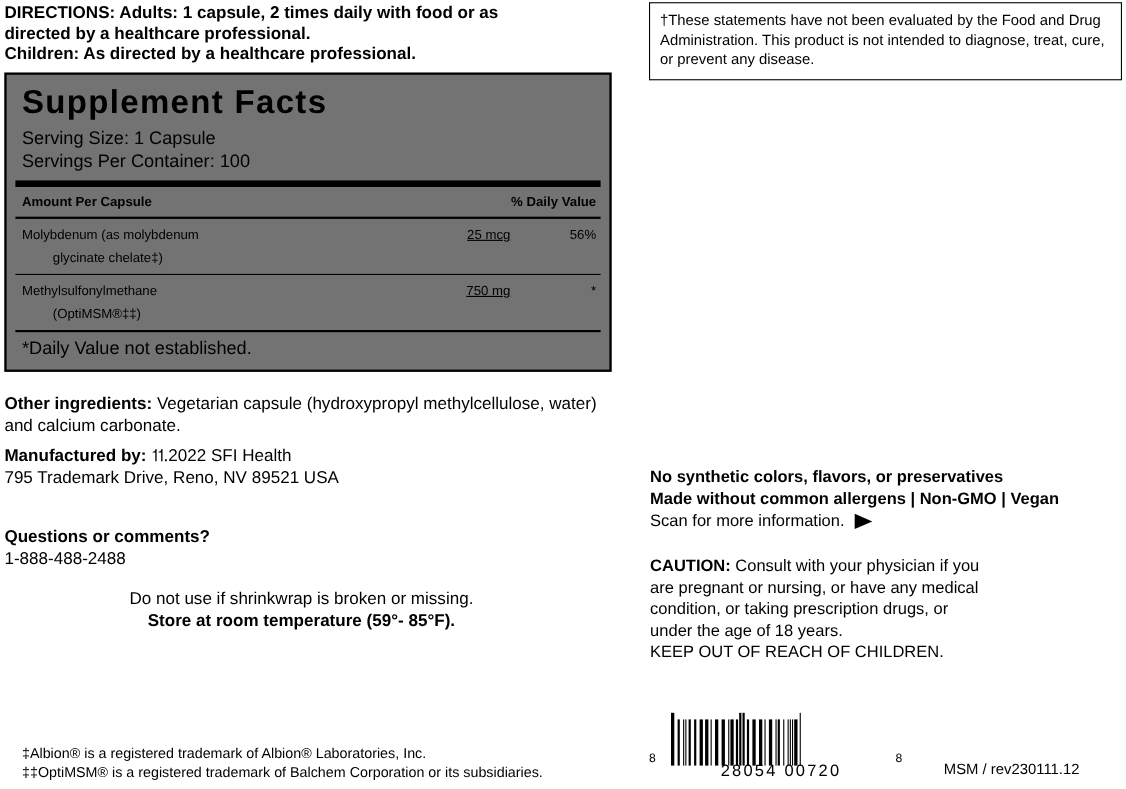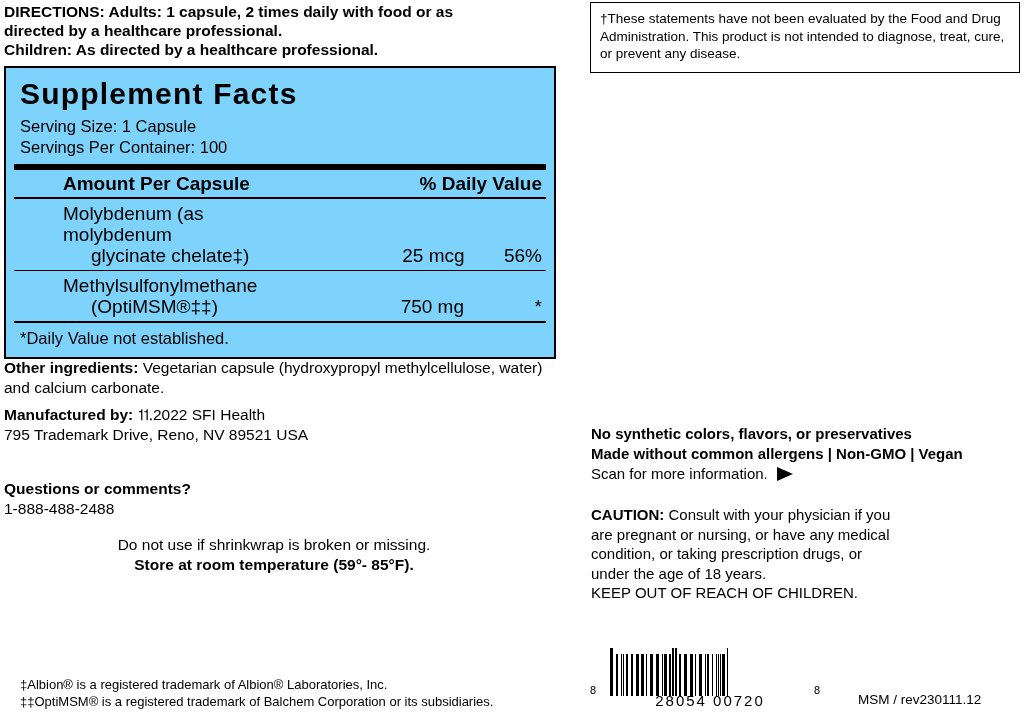--- a/index.html
+++ b/index.html
@@ -48,21 +48,21 @@
 
   
   .sf-panel {
     position: absolute;
     left: 4px;
     top: 66px;
     width: 552px;
     border: 2.5px solid #000;
     box-sizing: border-box;
     padding: 6px 8px 6px 8px;
-    background: #7dd3fc;
+    background: #737373;
   }
   .sf-title {
     font-size: 30px;
     font-weight: bold;
     letter-spacing: 1.2px;
     line-height: 36px;
     margin: 2px 0 4px 6px;
   }
   .sf-serving {
     font-size: 16.5px;
@@ -76,28 +76,27 @@
   .rule-thin {
     border-top: 1.5px solid #000;
     margin: 0;
   }
   .rule-med {
     border-top: 2.5px solid #000;
     margin: 0;
   }
   .sf-row {
     display: flex;
-    align-items: flex-end;
-    font-size: 19px;
+    align-items: flex-start;
+    font-size: 12px;
     line-height: 21px;
     padding: 4px 0 4px 0;
-    margin-left: 43px;
   }
   .sf-row .nm { flex: 1 1 auto; margin-left: 6px; }
-  .sf-row .amt { width: 150px; text-align: right; }
+  .sf-row .amt { width: 150px; text-align: right; text-decoration: underline; }
   .sf-row .dv  { width: 78px; text-align: right; padding-right: 4px; }
   .sf-head {
     font-weight: bold;
     padding: 3px 0 3px 0;
   }
   .sf-head .nm { margin-left: 6px; }
   .sf-head .dv { width: 228px; text-align: right; padding-right: 4px; }
   .indent { padding-left: 28px; display: block; }
   .sf-footnote {
     font-size: 16.5px;

